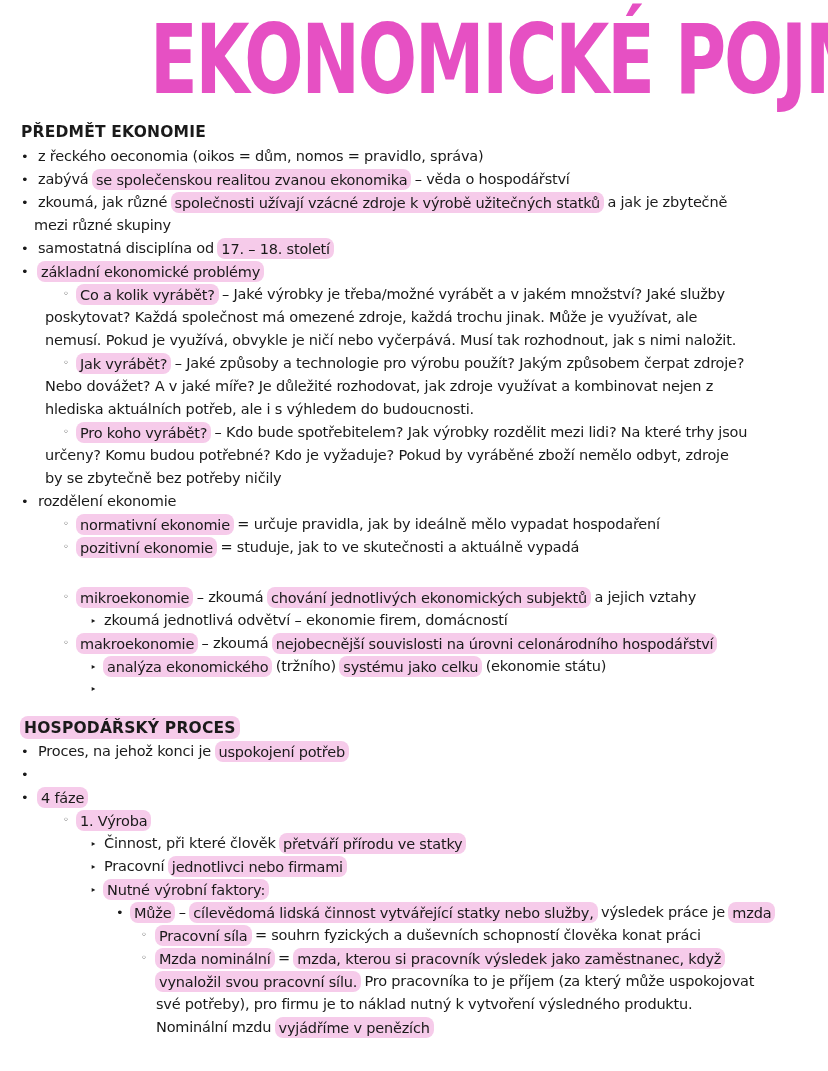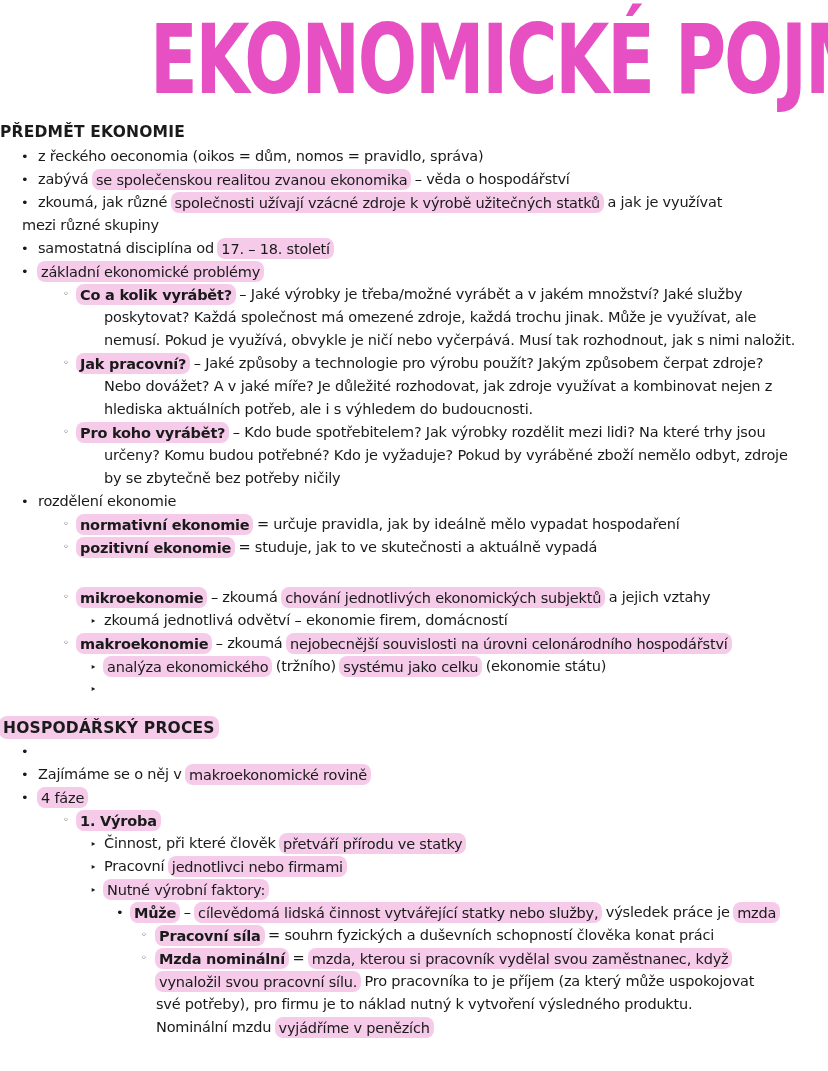--- a/index.html
+++ b/index.html
@@ -14,88 +14,88 @@
     display:inline-block;white-space:nowrap;
     font-size:97px;font-weight:bold;line-height:95px;
     letter-spacing:-3px;color:var(--title-color,#e650c3);
     transform:scaleX(0.72);transform-origin:center;
   }
   .note-body{margin-top:10px;font-size:14.5px;letter-spacing:-0.2px;}
   .section{margin-top:0;}
   .section + .section{margin-top:14px;}
   .sec-header{
     font-weight:bold;font-size:15.5px;letter-spacing:0.2px;
-    height:25px;line-height:25px;white-space:pre;
+    padding-left:21px;height:25px;line-height:25px;white-space:pre;
   }
   .line{
     display:flex;align-items:baseline;white-space:pre;
     height:23px;line-height:23px;
   }
   .marker{flex:0 0 auto;display:inline-block;}
   .marker.bullet{font-size:13px;}
   .marker.circle{font-size:10px;transform:translateY(-2px);}
   .marker.tri{font-size:11px;}
   .i0{padding-left:21px}  .i0>.marker{width:17px}
   .i1{padding-left:63px}  .i1>.marker{width:14px}
   .i2{padding-left:90px}  .i2>.marker{width:14px}
   .i3{padding-left:116px} .i3>.marker{width:15px}
   .i4{padding-left:141px} .i4>.marker{width:15px}
-  .cont.i0{padding-left:22px}
-  .cont.i1{padding-left:104px}
+  .cont.i0{padding-left:34px}
+  .cont.i1{padding-left:45px}
   .cont.i4{padding-left:156px}
   .hl{
     background:var(--hl-color,#f6cbea);
     border-radius:8px;padding:2.5px 4px;margin:0 -1px;
   }
-  .b{font-weight:bold;text-align:center;}
+  .b{font-weight:normal;text-align:center;}
 </style>
 </head>
 <body>
 
 <div class="page">
   <div class="title-wrap">
     <span class="title-text">EKONOMICKÉ POJMY</span>
   </div>
   <div class="note-body">
       <div class="section">
         <div class="sec-header"><span class="">PŘEDMĚT EKONOMIE</span></div>
         <div class="line i0"><span class="marker bullet">•</span><span class="content"><span class="">z řeckého oeconomia (oikos = dům, nomos = pravidlo, správa)</span></span></div>
         <div class="line i0"><span class="marker bullet">•</span><span class="content"><span class="">zabývá </span><span class="hl ">se společenskou realitou zvanou ekonomika</span><span class=""> – věda o hospodářství</span></span></div>
-        <div class="line i0"><span class="marker bullet">•</span><span class="content"><span class="">zkoumá, jak různé </span><span class="hl ">společnosti užívají vzácné zdroje k výrobě užitečných statků</span><span class=""> a jak je využívat</span></span></div>
+        <div class="line i0"><span class="marker bullet">•</span><span class="content"><span class="">zkoumá, jak různé </span><span class="hl ">společnosti užívají vzácné zdroje k výrobě užitečných statků</span><span class=""> a jak je zbytečně</span></span></div>
         <div class="line i0 cont"><span class="content"><span class="">mezi různé skupiny</span></span></div>
         <div class="line i0"><span class="marker bullet">•</span><span class="content"><span class="">samostatná disciplína od </span><span class="hl ">17. – 18. století</span></span></div>
         <div class="line i0"><span class="marker bullet">•</span><span class="content"><span class="hl ">základní ekonomické problémy</span></span></div>
         <div class="line i1"><span class="marker circle">◦</span><span class="content"><span class="hl b">Co a kolik vyrábět?</span><span class=""> – Jaké výrobky je třeba/možné vyrábět a v jakém množství? Jaké služby</span></span></div>
         <div class="line i1 cont"><span class="content"><span class="">poskytovat? Každá společnost má omezené zdroje, každá trochu jinak. Může je využívat, ale</span></span></div>
         <div class="line i1 cont"><span class="content"><span class="">nemusí. Pokud je využívá, obvykle je ničí nebo vyčerpává. Musí tak rozhodnout, jak s nimi naložit.</span></span></div>
-        <div class="line i1"><span class="marker circle">◦</span><span class="content"><span class="hl b">Jak pracovní?</span><span class=""> – Jaké způsoby a technologie pro výrobu použít? Jakým způsobem čerpat zdroje?</span></span></div>
+        <div class="line i1"><span class="marker circle">◦</span><span class="content"><span class="hl b">Jak vyrábět?</span><span class=""> – Jaké způsoby a technologie pro výrobu použít? Jakým způsobem čerpat zdroje?</span></span></div>
         <div class="line i1 cont"><span class="content"><span class="">Nebo dovážet? A v jaké míře? Je důležité rozhodovat, jak zdroje využívat a kombinovat nejen z</span></span></div>
         <div class="line i1 cont"><span class="content"><span class="">hlediska aktuálních potřeb, ale i s výhledem do budoucnosti.</span></span></div>
         <div class="line i1"><span class="marker circle">◦</span><span class="content"><span class="hl b">Pro koho vyrábět?</span><span class=""> – Kdo bude spotřebitelem? Jak výrobky rozdělit mezi lidi? Na které trhy jsou</span></span></div>
         <div class="line i1 cont"><span class="content"><span class="">určeny? Komu budou potřebné? Kdo je vyžaduje? Pokud by vyráběné zboží nemělo odbyt, zdroje</span></span></div>
         <div class="line i1 cont"><span class="content"><span class="">by se zbytečně bez potřeby ničily</span></span></div>
         <div class="line i0"><span class="marker bullet">•</span><span class="content"><span class="">rozdělení ekonomie</span></span></div>
         <div class="line i1"><span class="marker circle">◦</span><span class="content"><span class="hl b">normativní ekonomie</span><span class=""> = určuje pravidla, jak by ideálně mělo vypadat hospodaření</span></span></div>
         <div class="line i1"><span class="marker circle">◦</span><span class="content"><span class="hl b">pozitivní ekonomie</span><span class=""> = studuje, jak to ve skutečnosti a aktuálně vypadá</span></span></div>
         <div class="line i1" style="margin-top: 27px;"><span class="marker circle">◦</span><span class="content"><span class="hl b">mikroekonomie</span><span class=""> – zkoumá </span><span class="hl ">chování jednotlivých ekonomických subjektů</span><span class=""> a jejich vztahy</span></span></div>
         <div class="line i2"><span class="marker tri">‣</span><span class="content"><span class="">zkoumá jednotlivá odvětví – ekonomie firem, domácností</span></span></div>
         <div class="line i1"><span class="marker circle">◦</span><span class="content"><span class="hl b">makroekonomie</span><span class=""> – zkoumá </span><span class="hl ">nejobecnější souvislosti na úrovni celonárodního hospodářství</span></span></div>
         <div class="line i2"><span class="marker tri">‣</span><span class="content"><span class="hl ">analýza ekonomického</span><span class=""> (tržního) </span><span class="hl ">systému jako celku</span><span class=""> (ekonomie státu)</span></span></div>
         <div class="line i2"><span class="marker tri">‣</span></div>
       </div>
       <div class="section">
         <div class="sec-header"><span class="hl">HOSPODÁŘSKÝ PROCES</span></div>
+        <div class="line i0"><span class="marker bullet">•</span><span class="content"><span class="">Proces, na jehož konci je </span><span class="hl ">uspokojení potřeb</span></span></div>
         <div class="line i0"><span class="marker bullet">•</span></div>
-        <div class="line i0"><span class="marker bullet">•</span><span class="content"><span class="">Zajímáme se o něj v </span><span class="hl ">makroekonomické rovině</span></span></div>
         <div class="line i0"><span class="marker bullet">•</span><span class="content"><span class="hl ">4 fáze</span></span></div>
         <div class="line i1"><span class="marker circle">◦</span><span class="content"><span class="hl b">1. Výroba</span></span></div>
         <div class="line i2"><span class="marker tri">‣</span><span class="content"><span class="">Činnost, při které člověk </span><span class="hl ">přetváří přírodu ve statky</span></span></div>
         <div class="line i2"><span class="marker tri">‣</span><span class="content"><span class="">Pracovní </span><span class="hl ">jednotlivci nebo firmami</span></span></div>
         <div class="line i2"><span class="marker tri">‣</span><span class="content"><span class="hl ">Nutné výrobní faktory:</span></span></div>
         <div class="line i3"><span class="marker bullet">•</span><span class="content"><span class="hl b">Může</span><span class=""> – </span><span class="hl ">cílevědomá lidská činnost vytvářející statky nebo služby,</span><span class=""> výsledek práce je </span><span class="hl ">mzda</span></span></div>
         <div class="line i4"><span class="marker circle">◦</span><span class="content"><span class="hl b">Pracovní síla</span><span class=""> = souhrn fyzických a duševních schopností člověka konat práci</span></span></div>
-        <div class="line i4"><span class="marker circle">◦</span><span class="content"><span class="hl b">Mzda nominální</span><span class=""> = </span><span class="hl ">mzda, kterou si pracovník vydělal svou zaměstnanec, když</span></span></div>
+        <div class="line i4"><span class="marker circle">◦</span><span class="content"><span class="hl b">Mzda nominální</span><span class=""> = </span><span class="hl ">mzda, kterou si pracovník výsledek jako zaměstnanec, když</span></span></div>
         <div class="line i4 cont"><span class="content"><span class="hl ">vynaložil svou pracovní sílu.</span><span class=""> Pro pracovníka to je příjem (za který může uspokojovat</span></span></div>
         <div class="line i4 cont"><span class="content"><span class="">své potřeby), pro firmu je to náklad nutný k vytvoření výsledného produktu.</span></span></div>
         <div class="line i4 cont"><span class="content"><span class="">Nominální mzdu </span><span class="hl ">vyjádříme v penězích</span></span></div>
       </div>
     </div>
 </div>
 
 </body></html>

